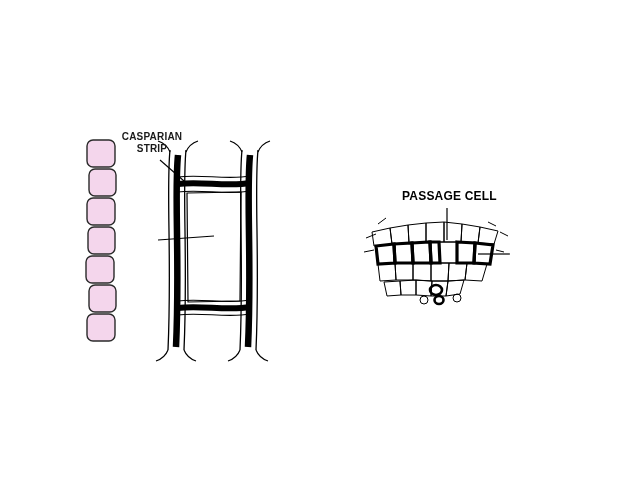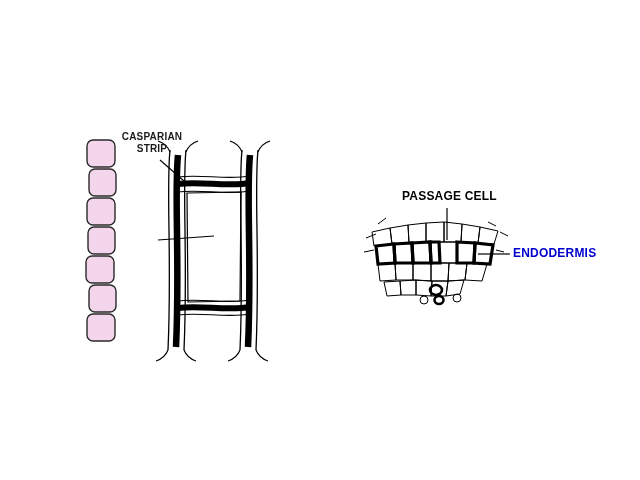--- a/index.html
+++ b/index.html
@@ -137,15 +137,14 @@
       <path d="M468,254 L500,254"></path>
     </g>
   </svg>
 
   <div class="lbl small" style="left:104px;top:131px;width:76px;">CASPARIAN
 STRIP</div>
 
 
   <div class="lbl big" style="left:392px;top:189px;">PASSAGE CELL</div>
 
-  <div class="lbl big blue" style="left:503px;top:246px;">ENDODERMIS</div>
 
 </div>
 
 </body></html>

